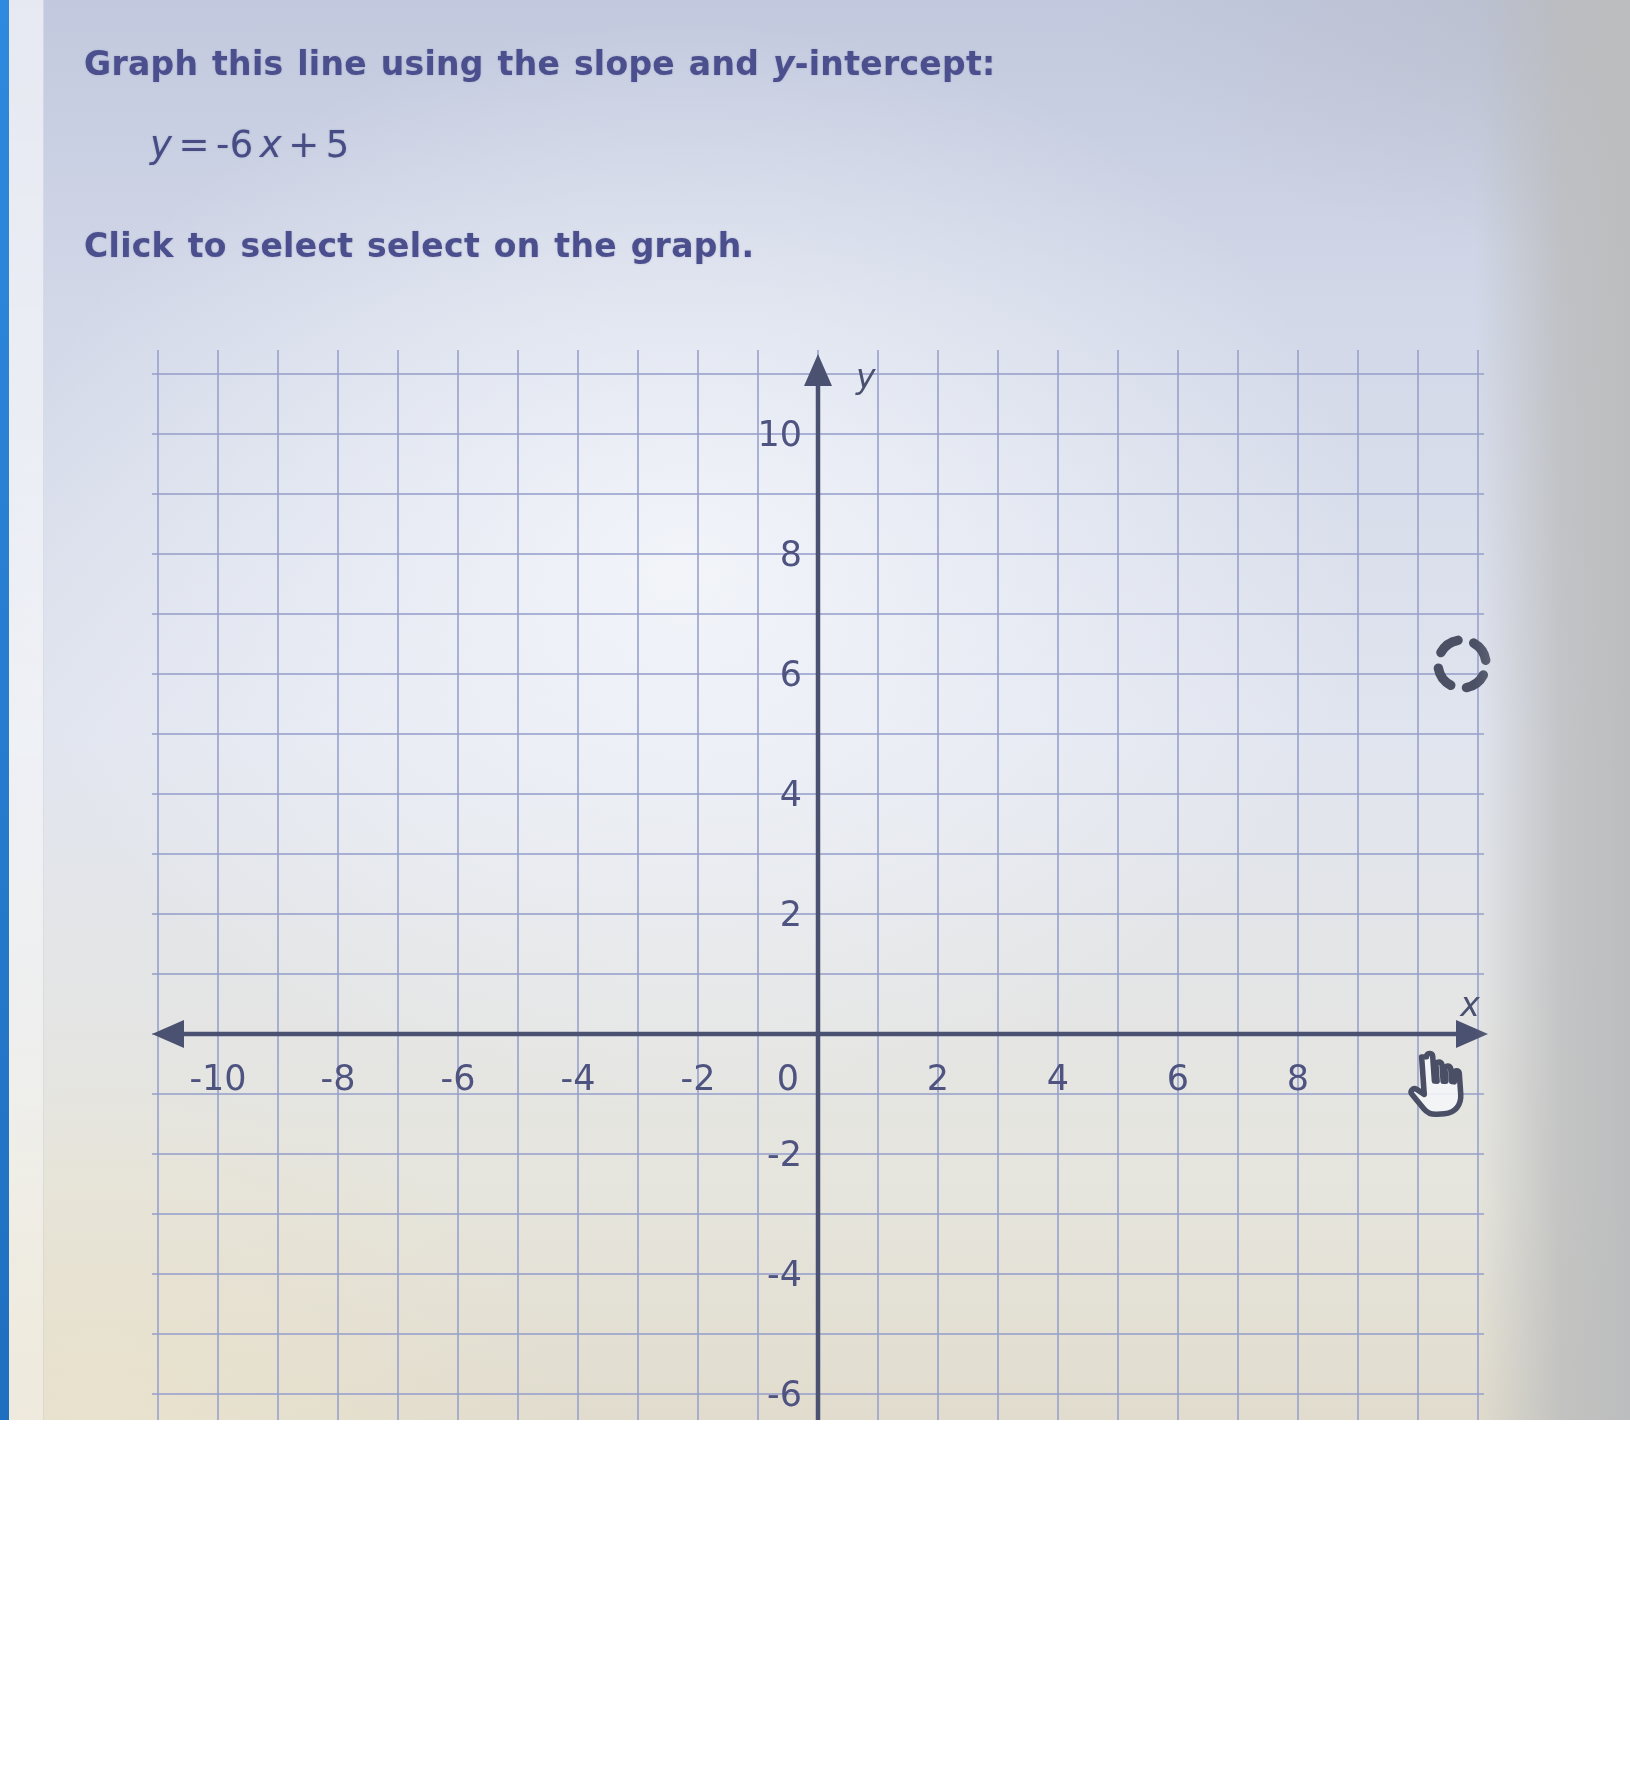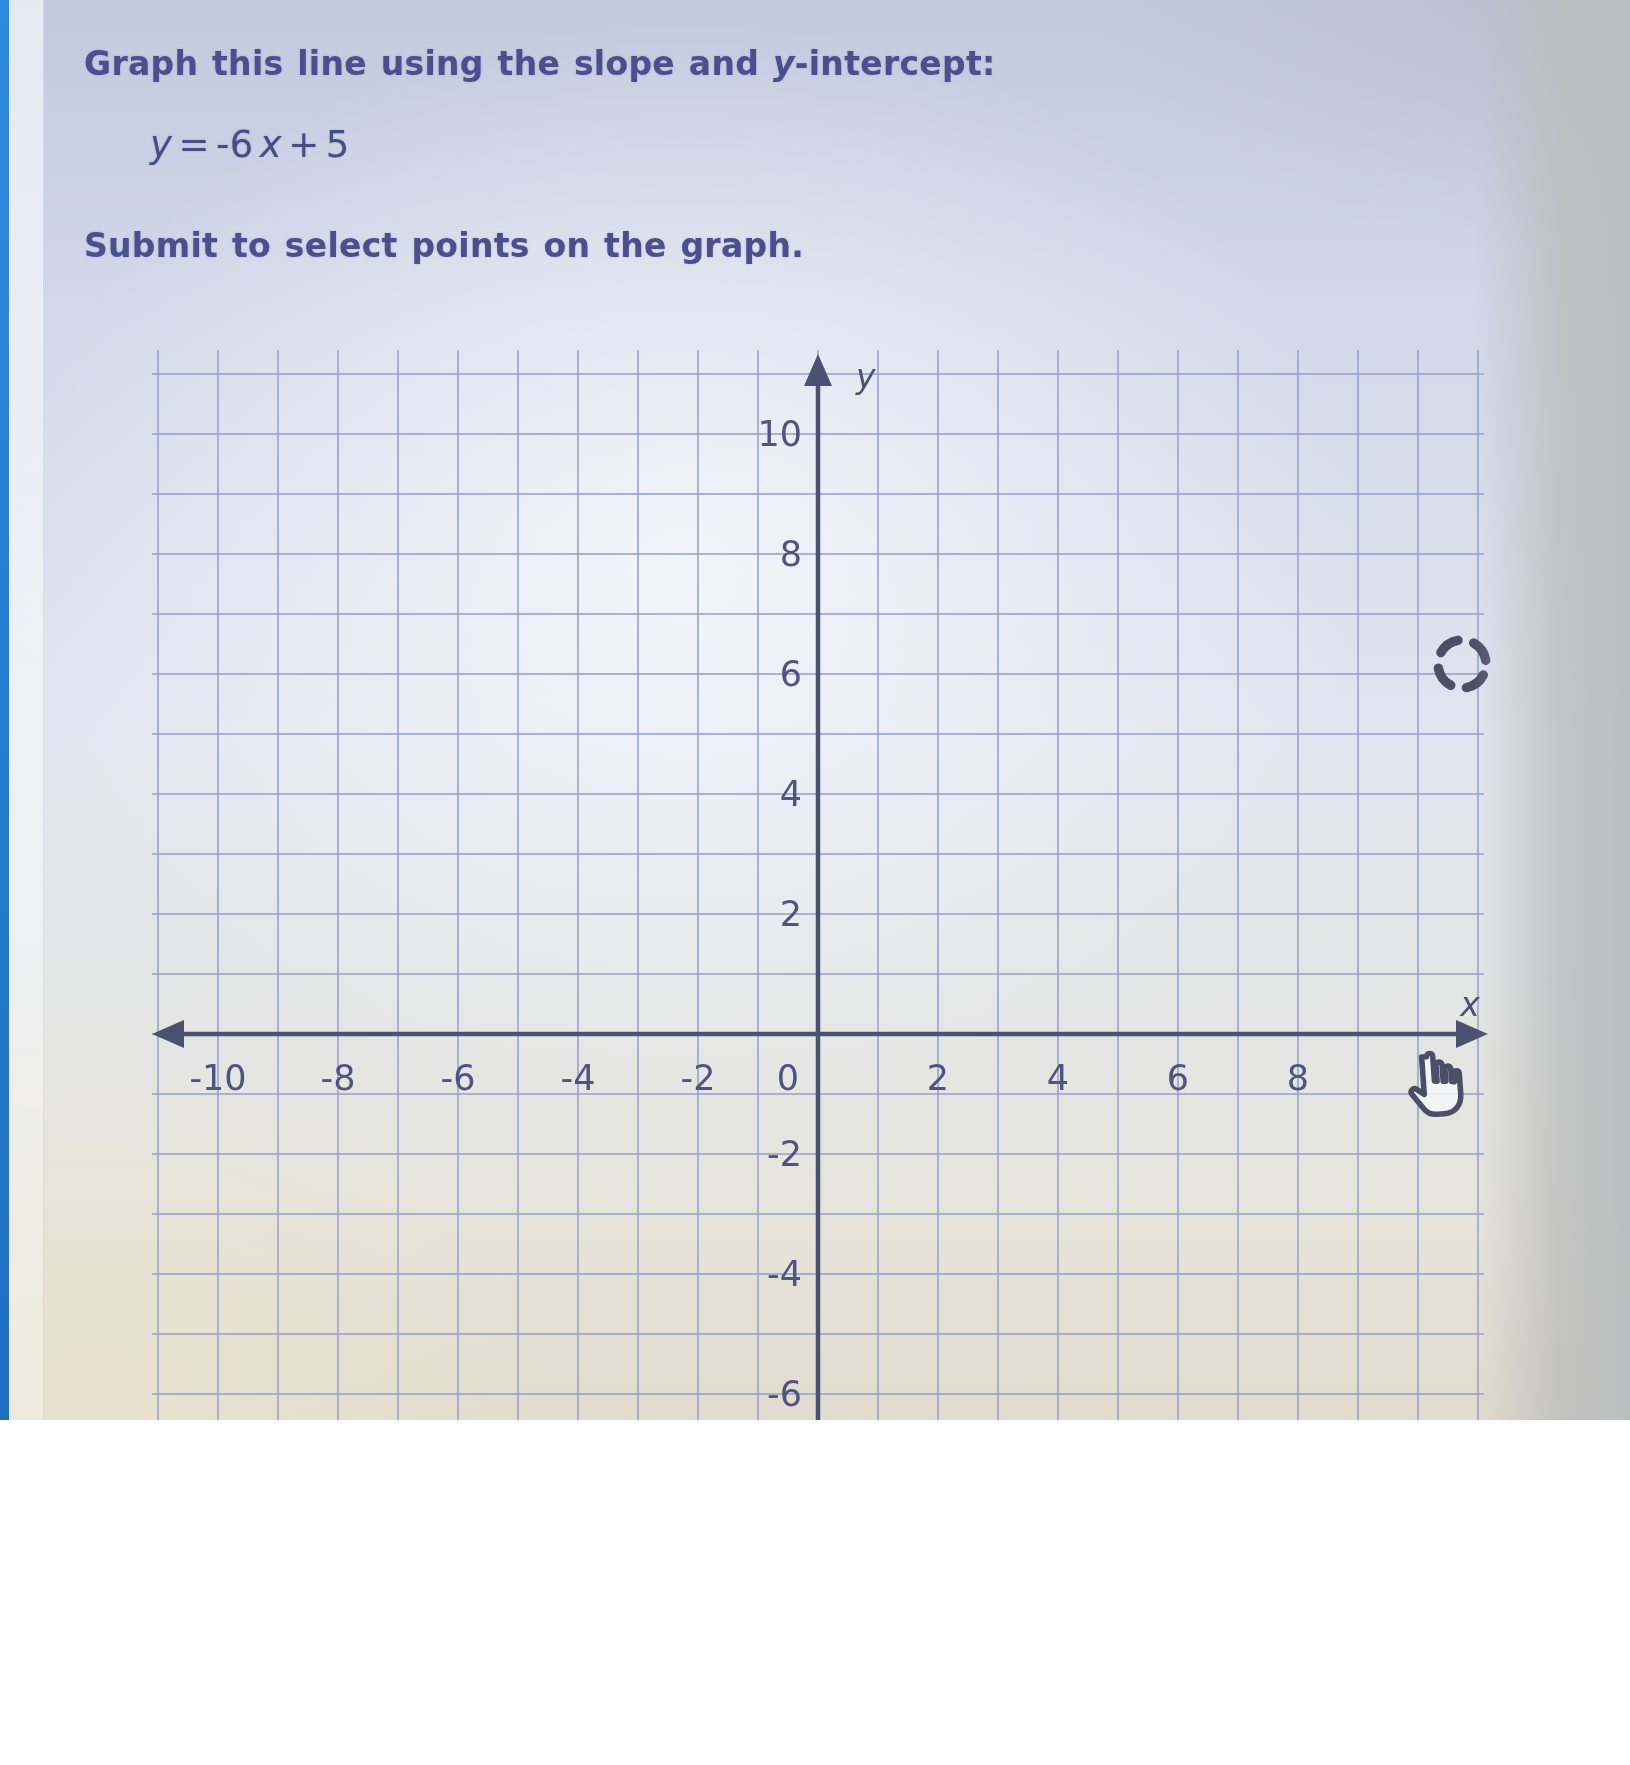--- a/index.html
+++ b/index.html
@@ -60,21 +60,21 @@
 
 <div class="stage">
 
   <div class="blue-strip"></div>
   <div class="left-band"></div>
 
   <div class="prompt-title"><span>Graph this line using the slope and </span><i>y</i><span>-intercept:</span></div>
 
   <div class="equation"><i>y</i><span>=</span><span>-6</span><i>x</i><span>+</span><span>5</span></div>
 
-  <div class="instruction">Submit to select points on the graph.</div>
+  <div class="instruction">Click to select select on the graph.</div>
 
   <svg class="grid-svg" viewBox="0 0 1340 1392" xmlns="http://www.w3.org/2000/svg">
       <line x1="8" y1="30" x2="8" y2="1392" stroke="#97a0cb" stroke-width="2" opacity="0.78"></line>
       <line x1="2" y1="1374" x2="1334" y2="1374" stroke="#97a0cb" stroke-width="2" opacity="0.78"></line>
       <line x1="68" y1="30" x2="68" y2="1392" stroke="#97a0cb" stroke-width="2" opacity="0.78"></line>
       <line x1="2" y1="1314" x2="1334" y2="1314" stroke="#97a0cb" stroke-width="2" opacity="0.78"></line>
       <line x1="128" y1="30" x2="128" y2="1392" stroke="#97a0cb" stroke-width="2" opacity="0.78"></line>
       <line x1="2" y1="1254" x2="1334" y2="1254" stroke="#97a0cb" stroke-width="2" opacity="0.78"></line>
       <line x1="188" y1="30" x2="188" y2="1392" stroke="#97a0cb" stroke-width="2" opacity="0.78"></line>
       <line x1="2" y1="1194" x2="1334" y2="1194" stroke="#97a0cb" stroke-width="2" opacity="0.78"></line>

